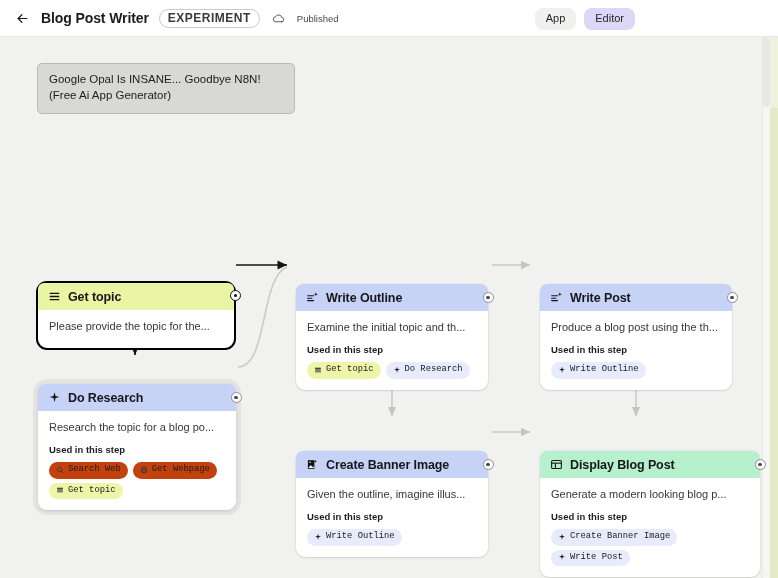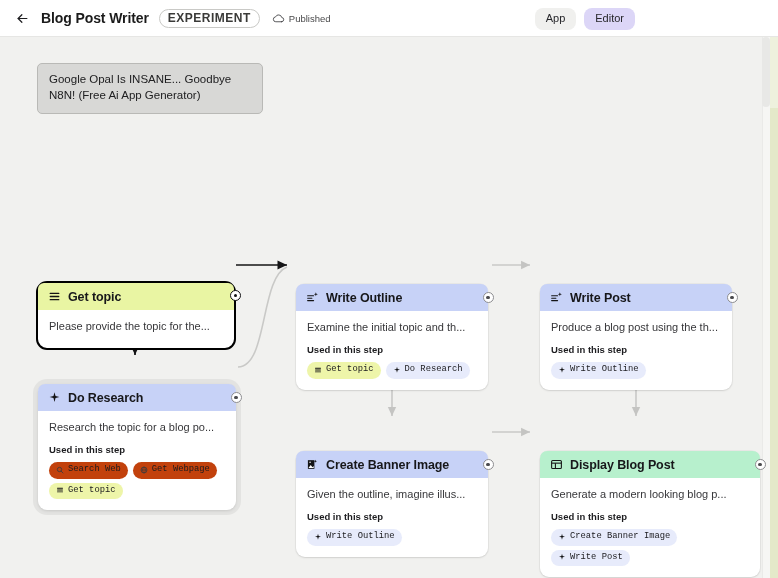--- a/index.html
+++ b/index.html
@@ -30,21 +30,21 @@
     letter-spacing: -0.1px; white-space: nowrap;
   }
   .exp-badge {
     margin-left: 10px;
     border: 1px solid #c9c9c6; border-radius: 10px;
     padding: 2px 8px 3px;
     font-size: 12px; font-weight: bold; letter-spacing: 0.5px;
     color: #3a3a38; line-height: 1; white-space: nowrap;
   }
   .pub-wrap {
-    margin-left: 12px; display: flex; align-items: center; gap: 4px;
+    margin-left: 12px; display: flex; align-items: center; gap: 12px;
     font-size: 9.5px; color: #49494a; white-space: nowrap;
   }
   .seg {
     position: absolute; right: 143px; top: 8px;
     display: flex; align-items: center; gap: 8px;
   }
   .seg-btn {
     font-size: 11px; padding: 5px 11px 6px; border-radius: 8px;
     color: #26262a; cursor: pointer; line-height: 1; white-space: nowrap;
   }
@@ -74,21 +74,21 @@
     border-left: 1px solid #eaeae8;
   }
   .scroll-thumb {
     position: absolute; top: 0; right: 8px; width: 8px; height: 70px;
     background: #e8e8e6; border-radius: 4px; z-index: 7; cursor: pointer;
   }
 
   
   .topic-card {
     position: absolute; left: 37px; top: 26px;
-    width: 226px; padding: 8px 11px 10px;
+    width: 258px; padding: 8px 11px 10px;
     background: #d8d8d6; border: 1px solid #b9b9b6; border-radius: 5px;
     font-size: 11.5px; line-height: 1.35; color: #202022; z-index: 10;
   }
 
   
   .node {
     position: absolute; z-index: 20;
     background: #ffffff; border-radius: 9px;
     box-shadow: 0 1px 2px rgba(0,0,0,0.10), 0 0 0 1px rgba(0,0,0,0.035);
     overflow: visible;

